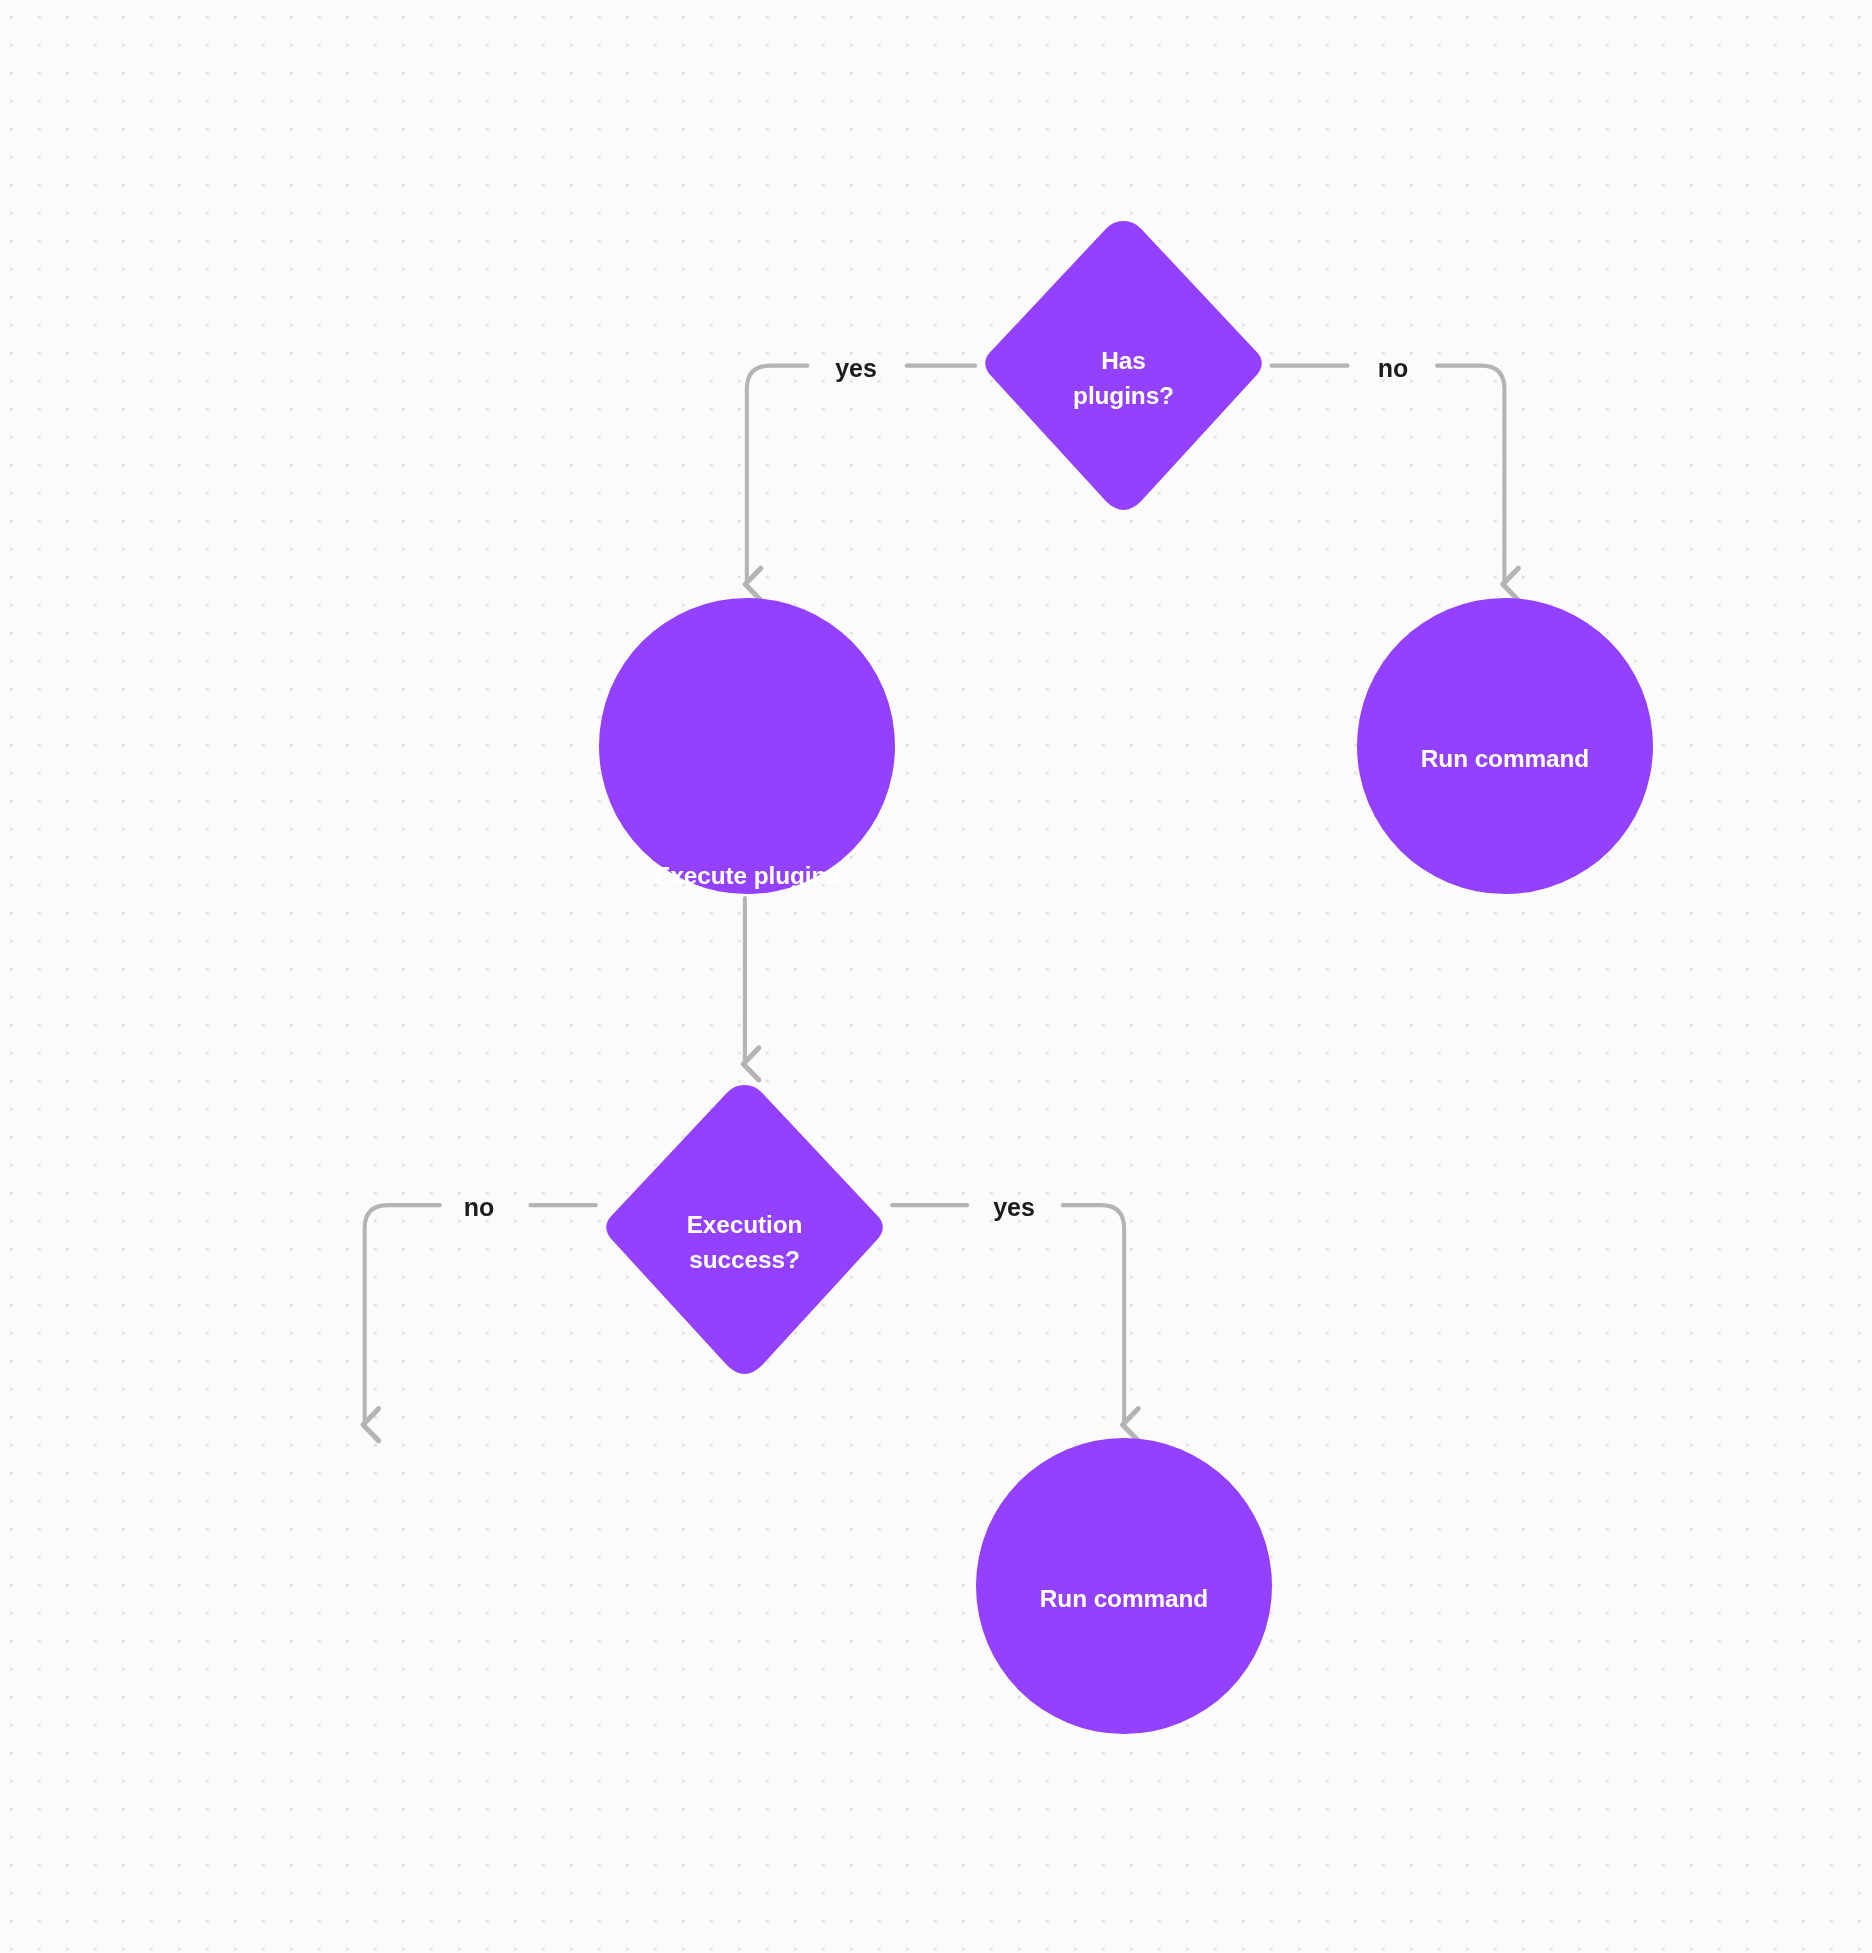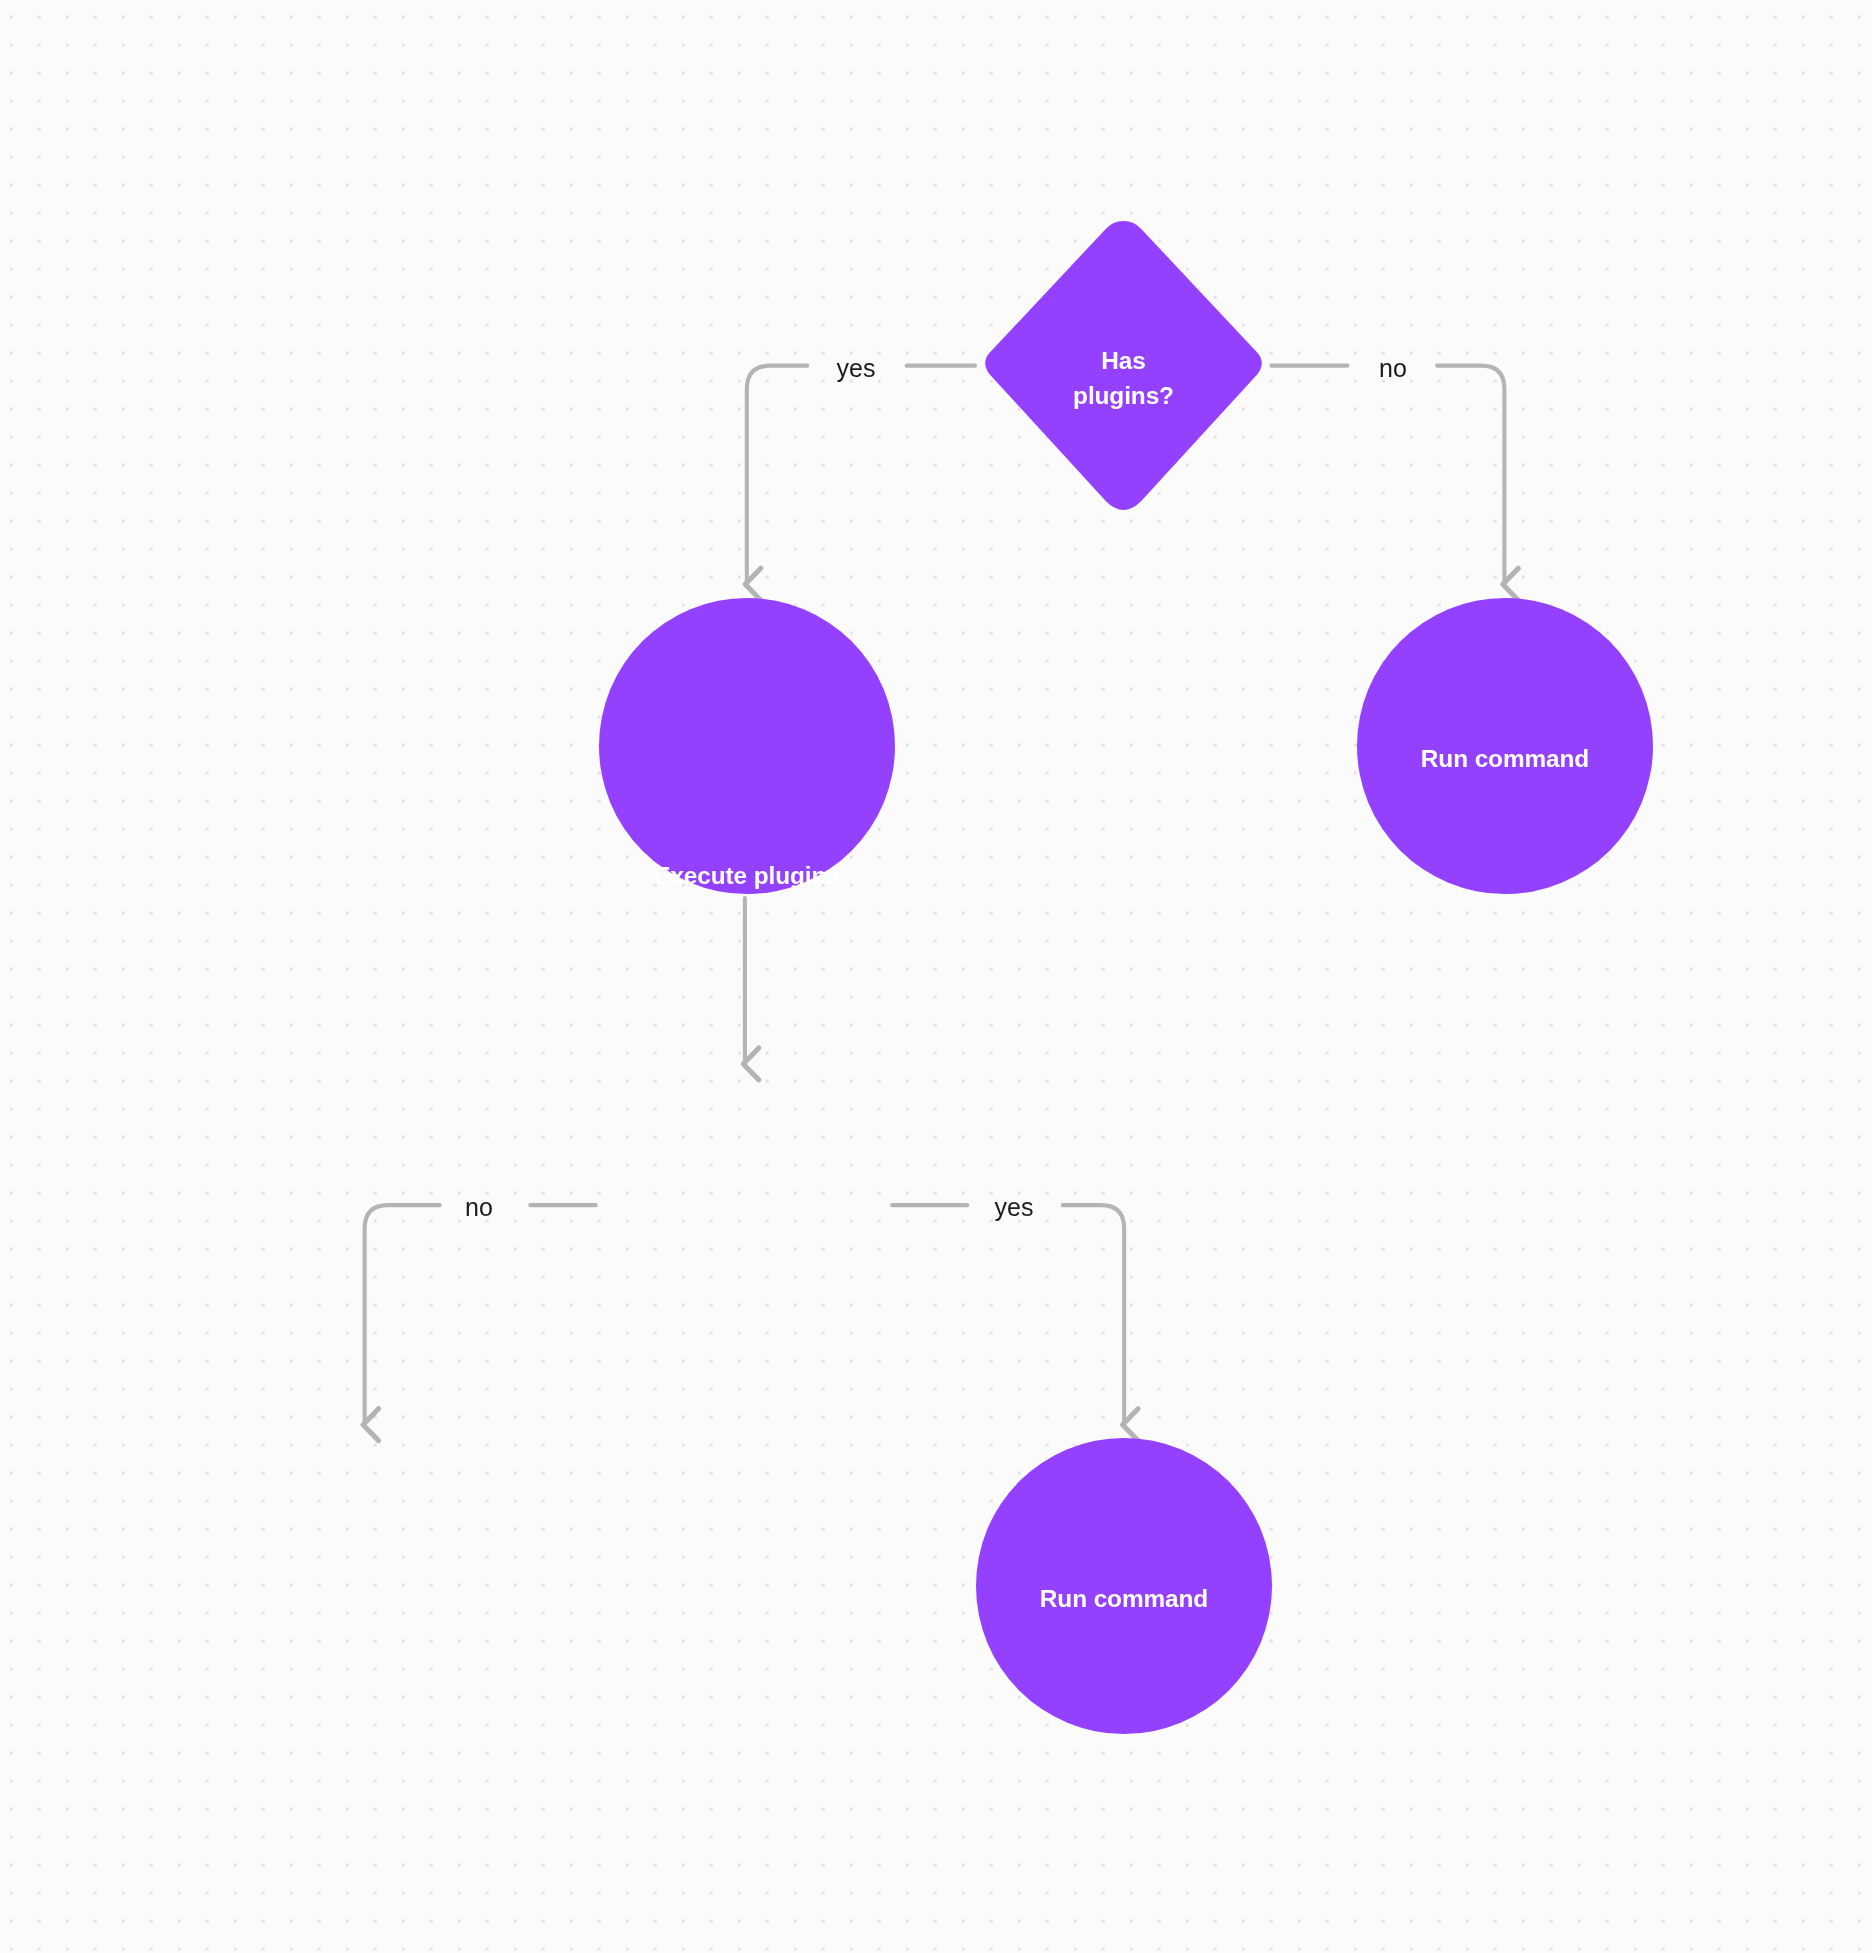--- a/index.html
+++ b/index.html
@@ -78,21 +78,21 @@
     height: 100%;
     display: flex;
     align-items: center;
     justify-content: center;
   }
 
   .edge-label {
     position: absolute;
     color: #1c1c1c;
     font-size: 25px;
-    font-weight: normal;
+    font-weight: bold;
     line-height: 1;
     white-space: nowrap;
     transform: translate(-50%, -50%);
     text-align: center;
   }
 </style>
 </head>
 <body>
 
 <div id="canvas">
@@ -126,20 +126,29 @@
   </div>
 
   <div class="node node-circle" style="left:599px; top:598px; width:296px; height:296px; background:#9340ff;align-items:flex-end;">
     <span class="node-label">Execute plugins</span>
   </div>
 
   <div class="node node-circle" style="left:1357px; top:598px; width:296px; height:296px; background:#9340ff;">
     <span class="node-label">Run command</span>
   </div>
 
+  <div class="diamond-wrap" style="left:598px; top:1081px; width:293px; height:296px;">
+    <svg class="diamond-shape" viewBox="0 0 300 304" xmlns="http://www.w3.org/2000/svg">
+      <path d="M 150 4 Q 161 4 168 12 L 288 140 Q 296 150 288 161 L 168 292 Q 159 301 150 301 Q 141 301 132 292 L 12 161 Q 4 150 12 140 L 132 12 Q 139 4 150 4 Z" fill="#9340ff"></path>
+    </svg>
+    <div class="diamond-label">
+      <span class="node-label">Execution
+success?</span>
+    </div>
+  </div>
 
 
   <div class="node node-circle" style="left:976px; top:1438px; width:296px; height:296px; background:#9340ff;">
     <span class="node-label">Run command</span>
   </div>
 
   <span class="edge-label" style="left:856px; top:368px;">yes</span>
 
   <span class="edge-label" style="left:1393px; top:368px;">no</span>
 

